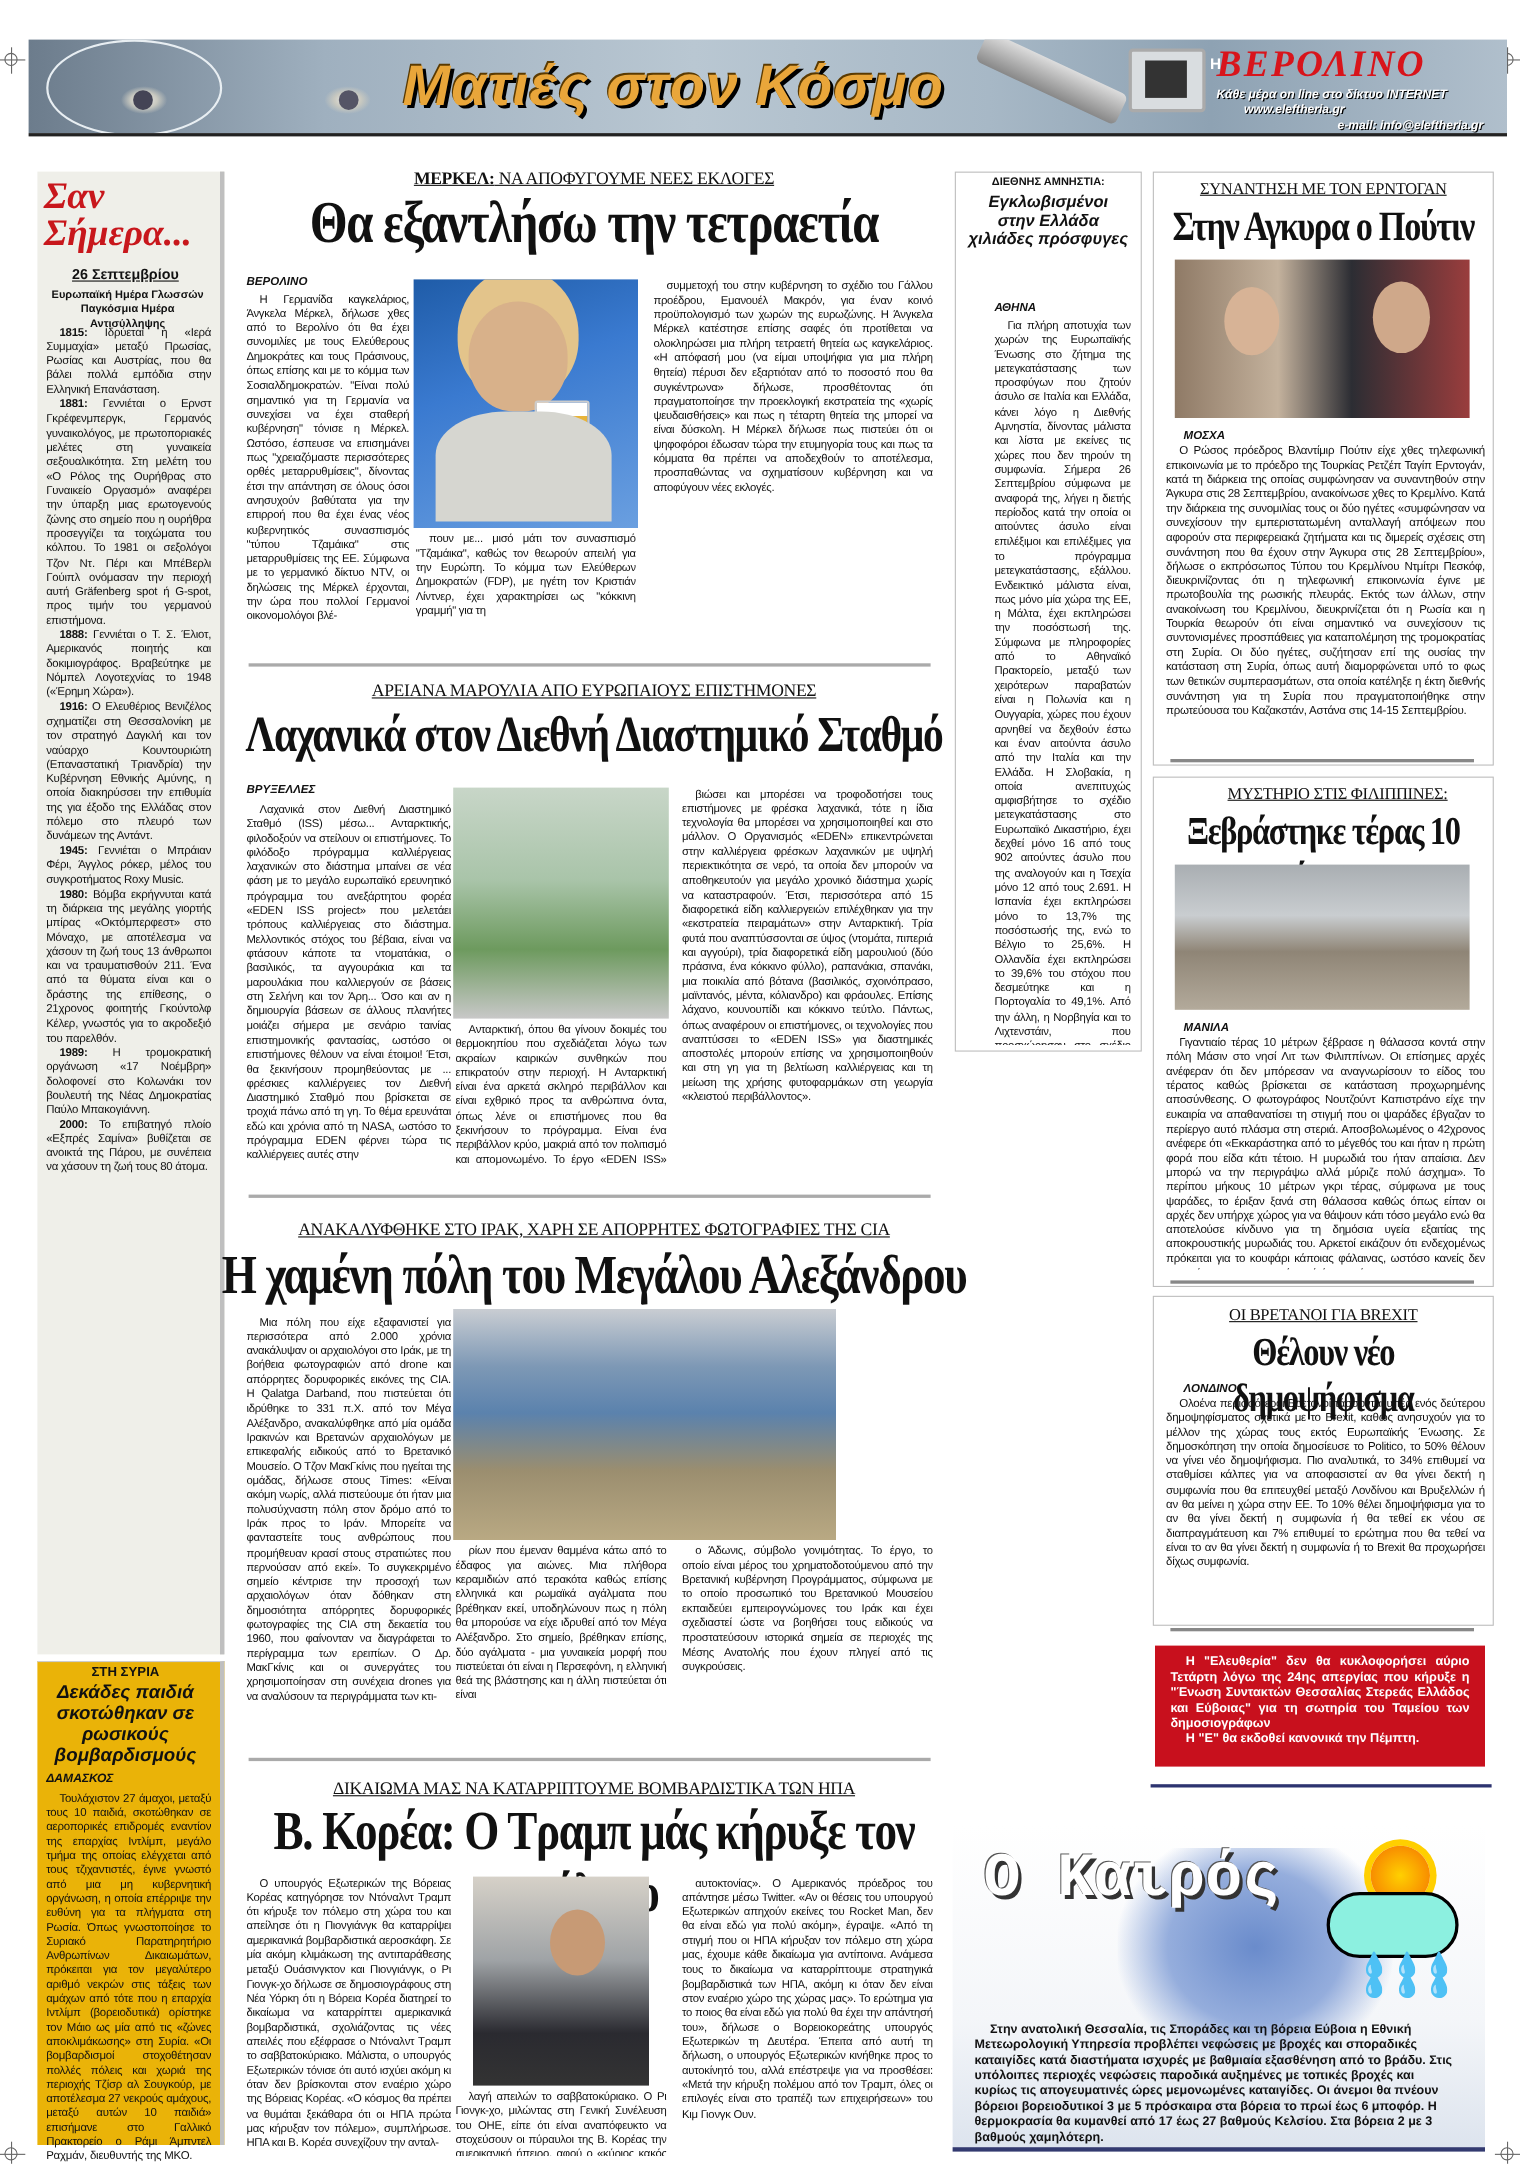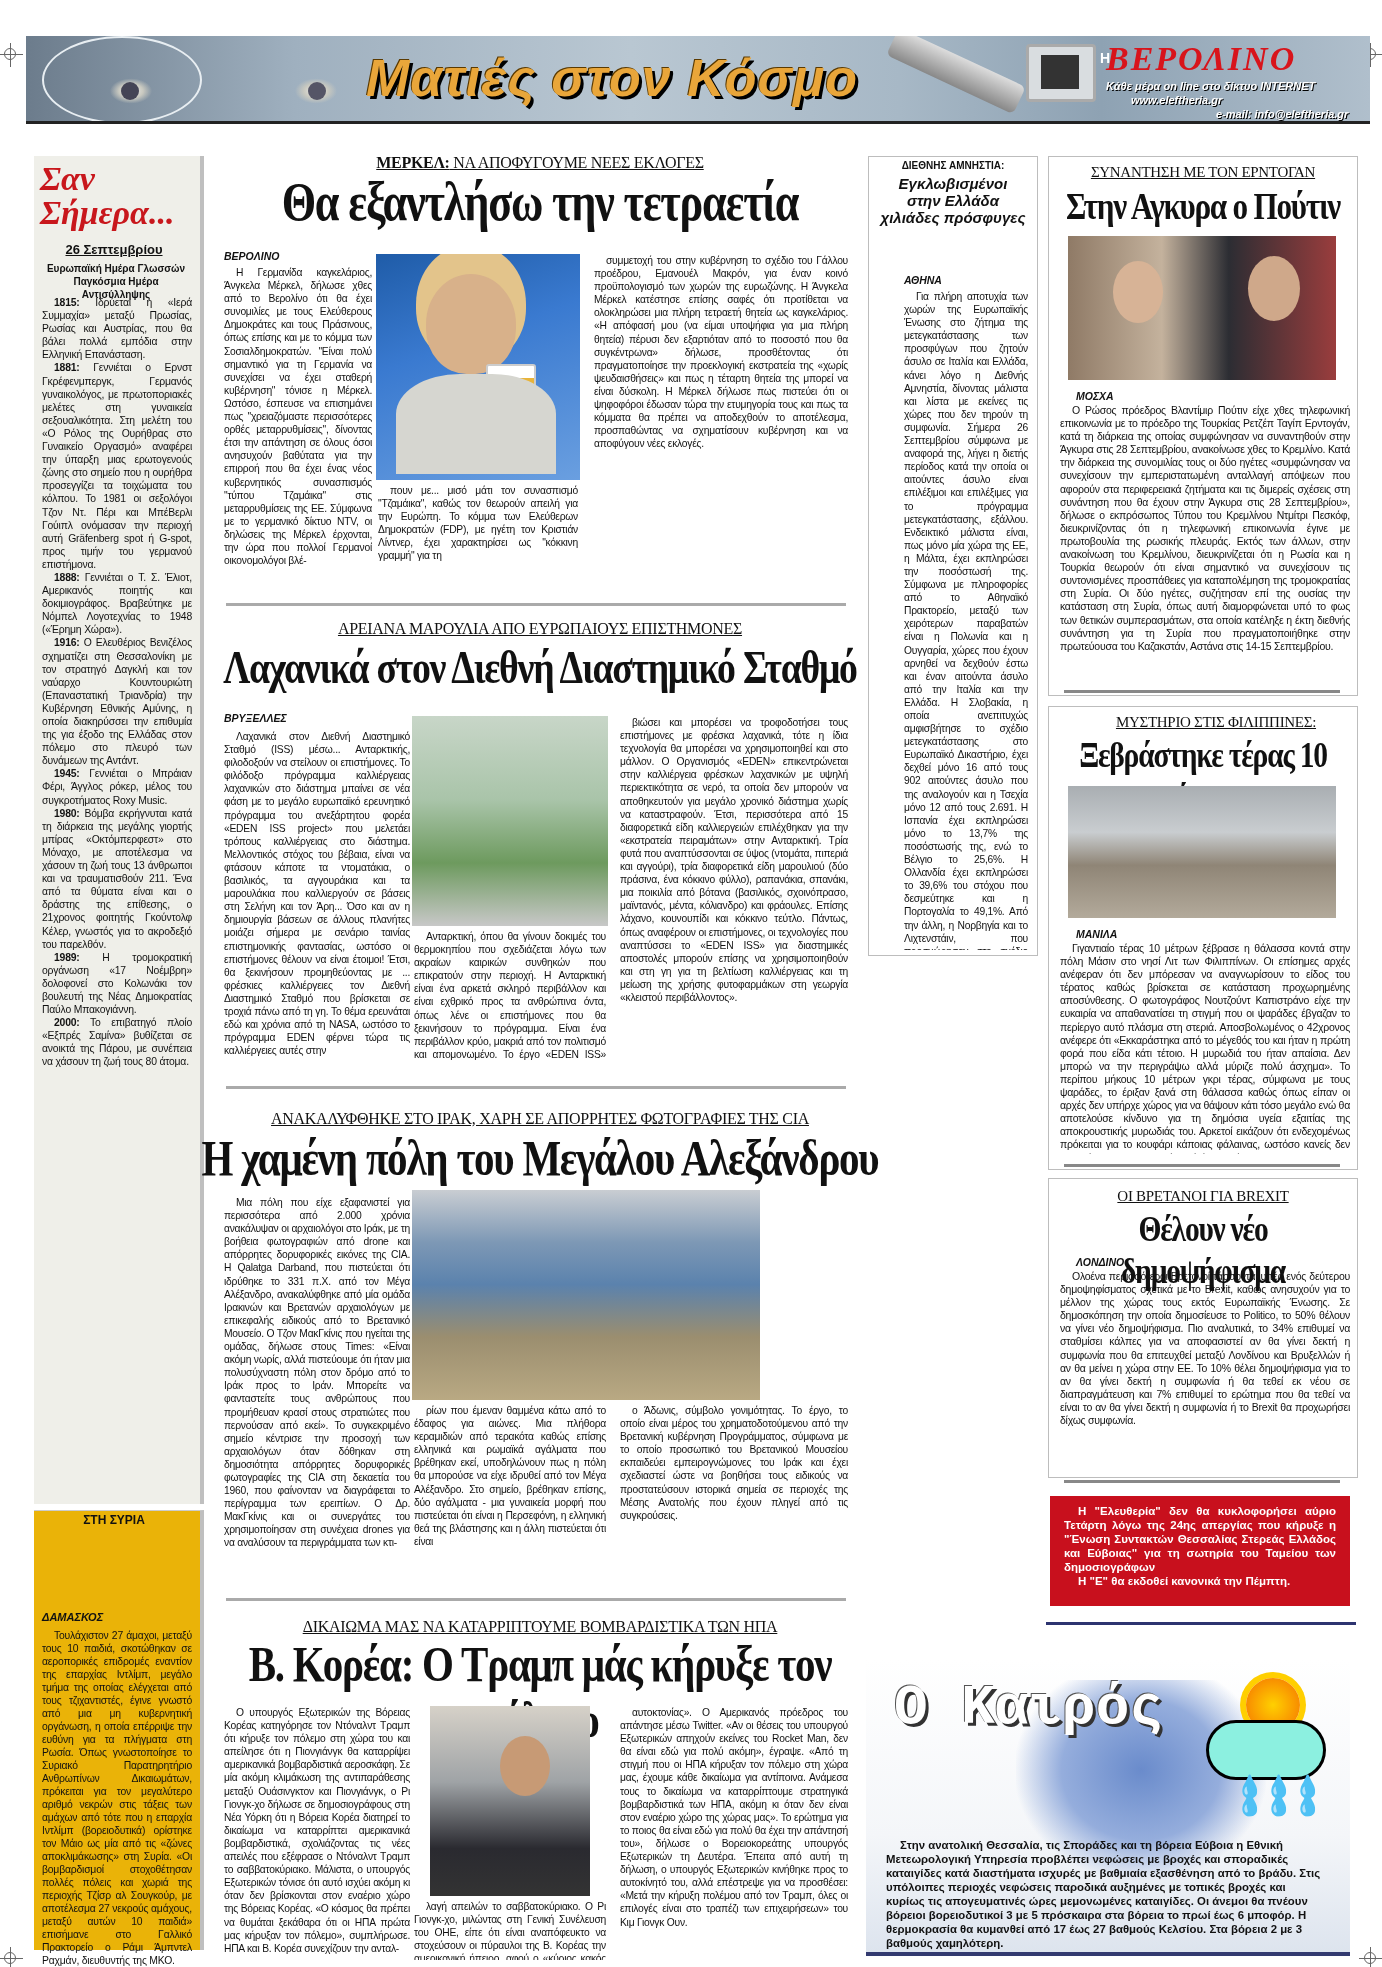--- a/index.html
+++ b/index.html
@@ -109,20 +109,21 @@
     <p><b>1916:</b> <span>Ο Ελευθέριος Βενιζέλος σχηματίζει στη Θεσσαλονίκη με τον στρατηγό Δαγκλή και τον ναύαρχο Κουντουριώτη (Επαναστατική Τριανδρία) την Κυβέρνηση Εθνικής Αμύνης, η οποία διακηρύσσει την επιθυμία της για έξοδο της Ελλάδας στον πόλεμο στο πλευρό των δυνάμεων της Αντάντ.</span></p>
     <p><b>1945:</b> <span>Γεννιέται ο Μπράιαν Φέρι, Άγγλος ρόκερ, μέλος του συγκροτήματος Roxy Music.</span></p>
     <p><b>1980:</b> <span>Βόμβα εκρήγνυται κατά τη διάρκεια της μεγάλης γιορτής μπίρας «Οκτόμπερφεστ» στο Μόναχο, με αποτέλεσμα να χάσουν τη ζωή τους 13 άνθρωποι και να τραυματισθούν 211. Ένα από τα θύματα είναι και ο δράστης της επίθεσης, ο 21χρονος φοιτητής Γκούντολφ Κέλερ, γνωστός για το ακροδεξιό του παρελθόν.</span></p>
     <p><b>1989:</b> <span>Η τρομοκρατική οργάνωση «17 Νοέμβρη» δολοφονεί στο Κολωνάκι τον βουλευτή της Νέας Δημοκρατίας Παύλο Μπακογιάννη.</span></p>
     <p><b>2000:</b> <span>Το επιβατηγό πλοίο «Εξπρές Σαμίνα» βυθίζεται σε ανοικτά της Πάρου, με συνέπεια να χάσουν τη ζωή τους 80 άτομα.</span></p>
   </div>
 </div>
 
 <div class="abs syria">
   <div class="abs kicker">ΣΤΗ ΣΥΡΙΑ</div>
+  <div class="abs head">Δεκάδες παιδιά σκοτώθηκαν σε ρωσικούς βομβαρδισμούς</div>
   <div class="abs dl">ΔΑΜΑΣΚΟΣ</div>
   <div class="abs body">
       <p>Τουλάχιστον 27 άμαχοι, μεταξύ τους 10 παιδιά, σκοτώθηκαν σε αεροπορικές επιδρομές εναντίον της επαρχίας Ιντλίμπ, μεγάλο τμήμα της οποίας ελέγχεται από τους τζιχαντιστές, έγινε γνωστό από μια μη κυβερνητική οργάνωση, η οποία επέρριψε την ευθύνη για τα πλήγματα στη Ρωσία. Όπως γνωστοποίησε το Συριακό Παρατηρητήριο Ανθρωπίνων Δικαιωμάτων, πρόκειται για τον μεγαλύτερο αριθμό νεκρών στις τάξεις των αμάχων από τότε που η επαρχία Ιντλίμπ (βορειοδυτικά) ορίστηκε τον Μάιο ως μία από τις «ζώνες αποκλιμάκωσης» στη Συρία. «Οι βομβαρδισμοί στοχοθέτησαν πολλές πόλεις και χωριά της περιοχής Τζίσρ αλ Σουγκούρ, με αποτέλεσμα 27 νεκρούς αμάχους, μεταξύ αυτών 10 παιδιά» επισήμανε στο Γαλλικό Πρακτορείο ο Ράμι Άμπντελ Ραχμάν, διευθυντής της ΜΚΟ.</p>
     </div>
 </div>
 
 <div class="abs kick" style="left:210px;top:154px;width:660px"><b>ΜΕΡΚΕΛ:</b><span> ΝΑ ΑΠΟΦΥΓΟΥΜΕ ΝΕΕΣ ΕΚΛΟΓΕΣ</span></div>
 <div class="abs headline" style="left:150px;top:172px;width:780px;font-size:54px;line-height:60px">Θα εξαντλήσω την τετραετία</div>
 <div class="abs dateline" style="left:224px;top:250px">ΒΕΡΟΛΙΝΟ</div>
 <div class="abs txt" style="left:224px;top:266px;width:148px;height:330px;overflow:hidden">

